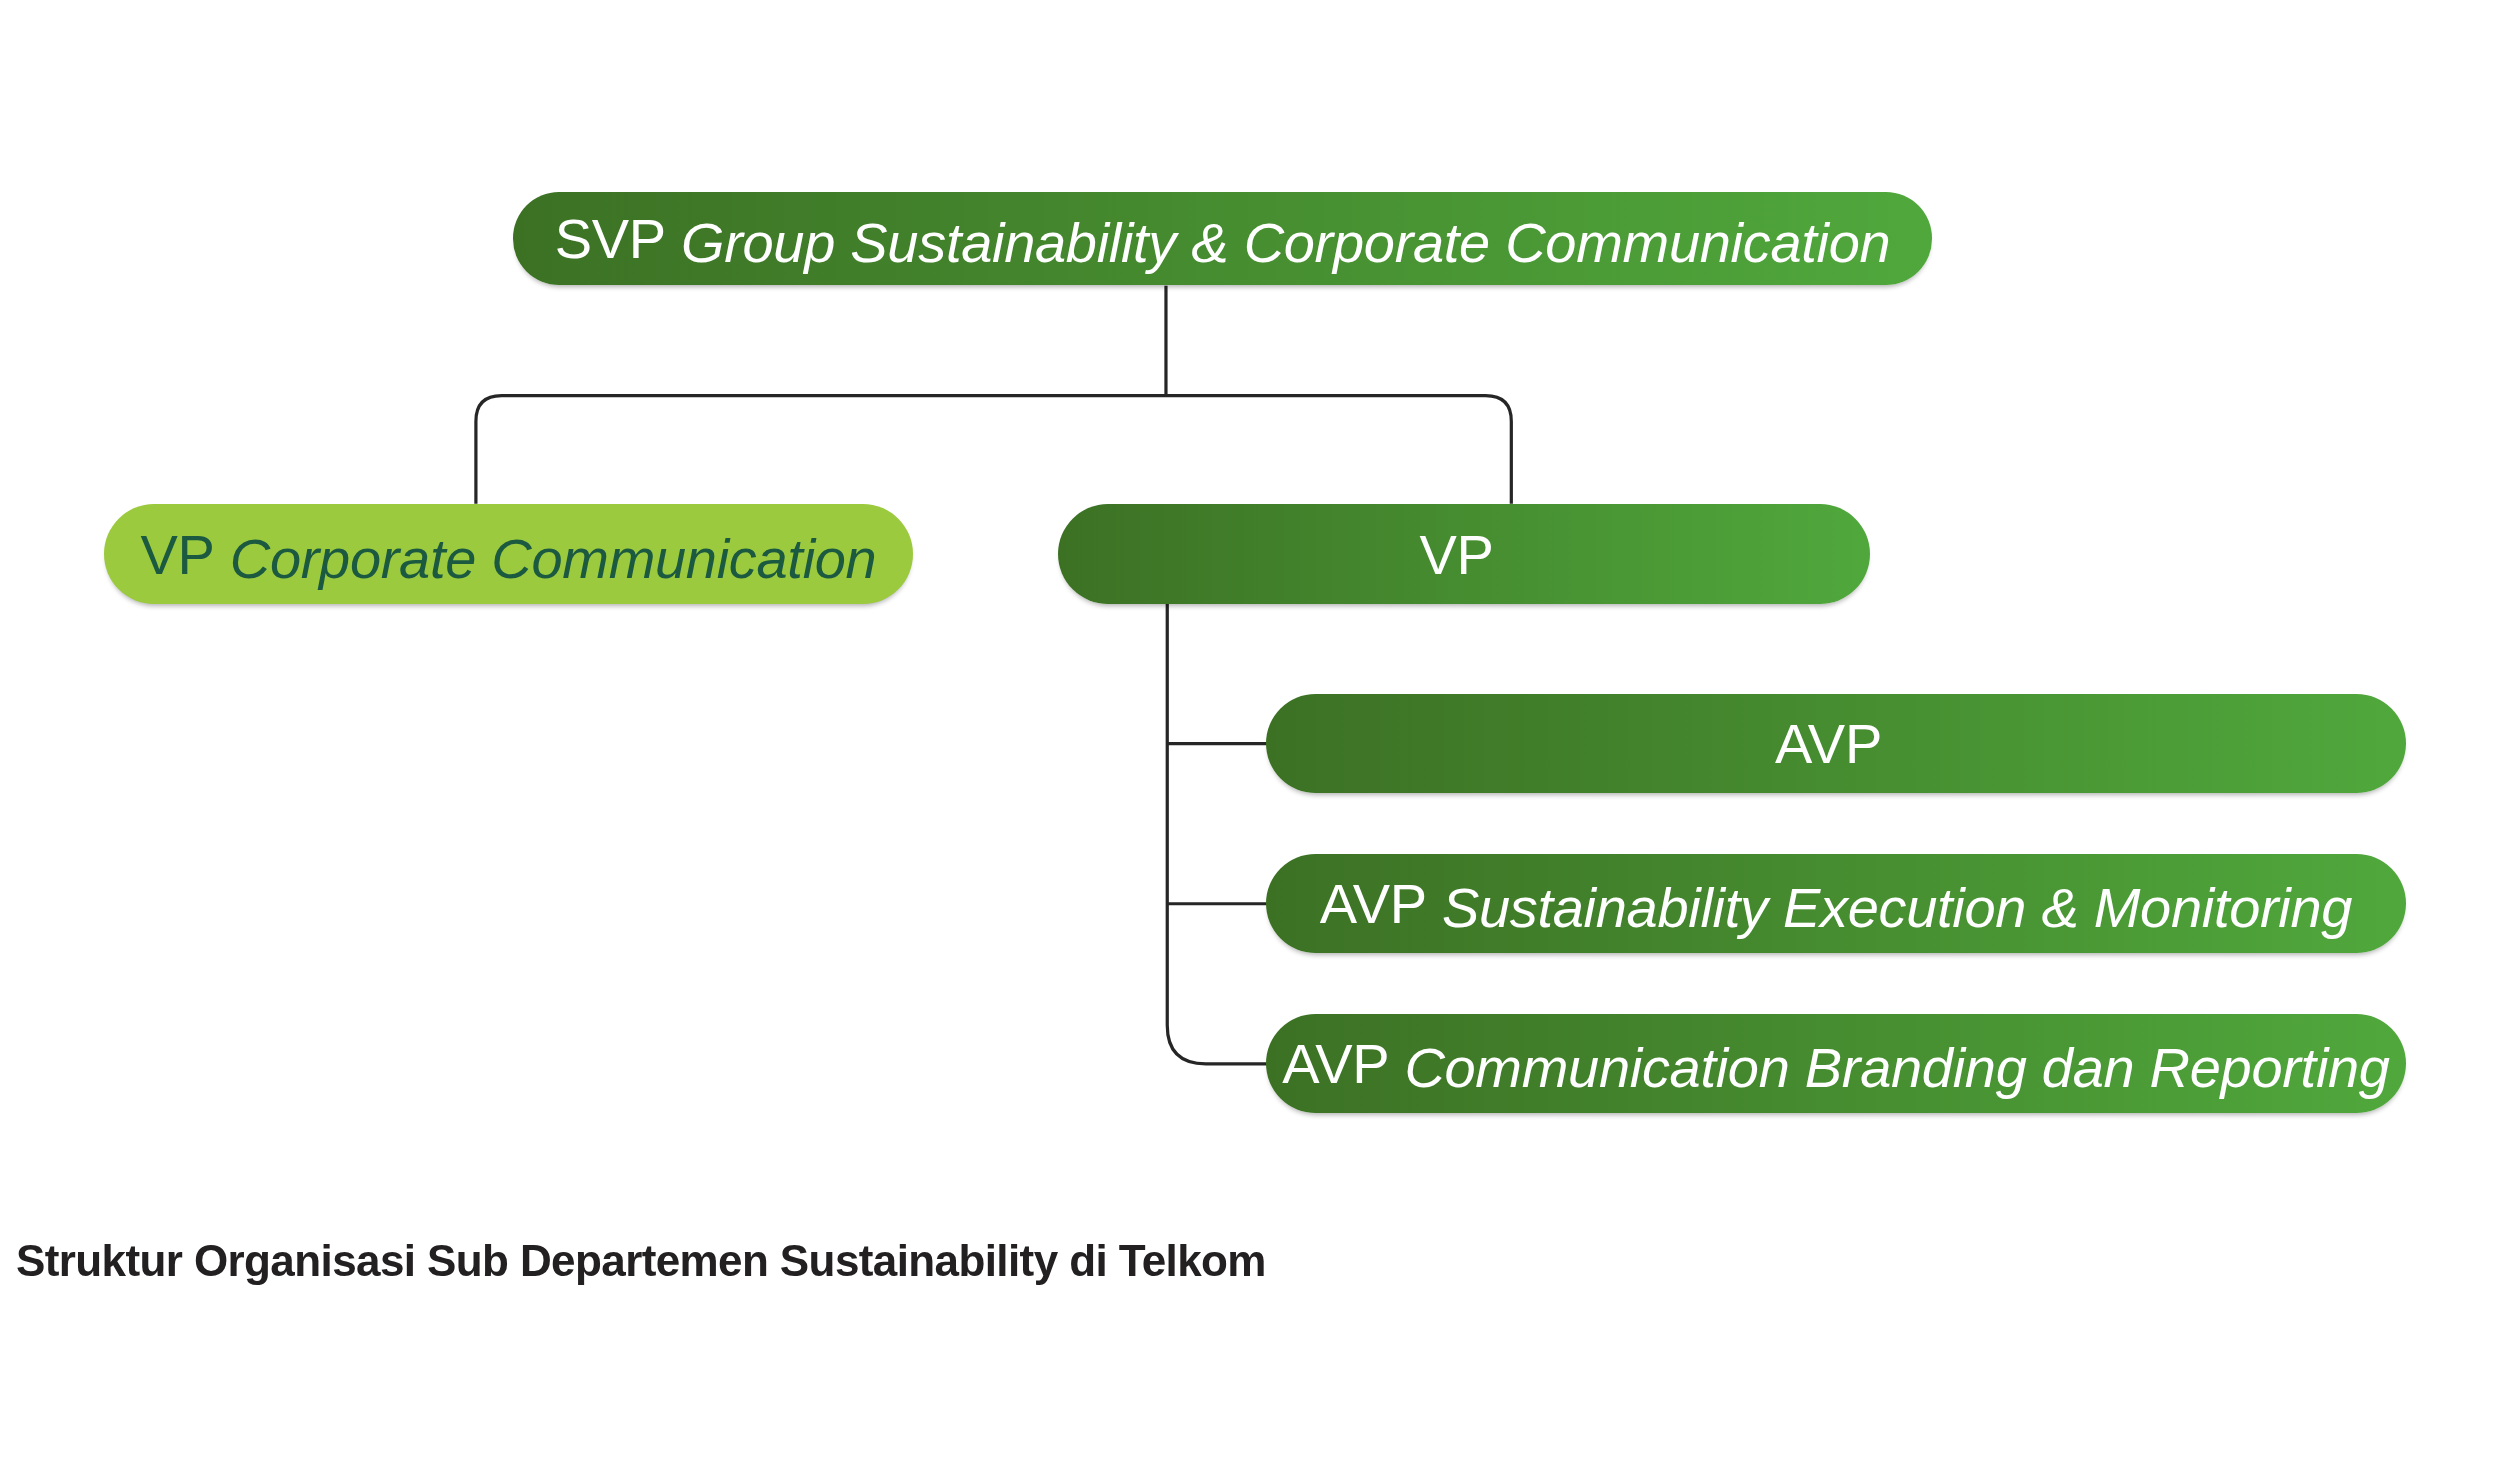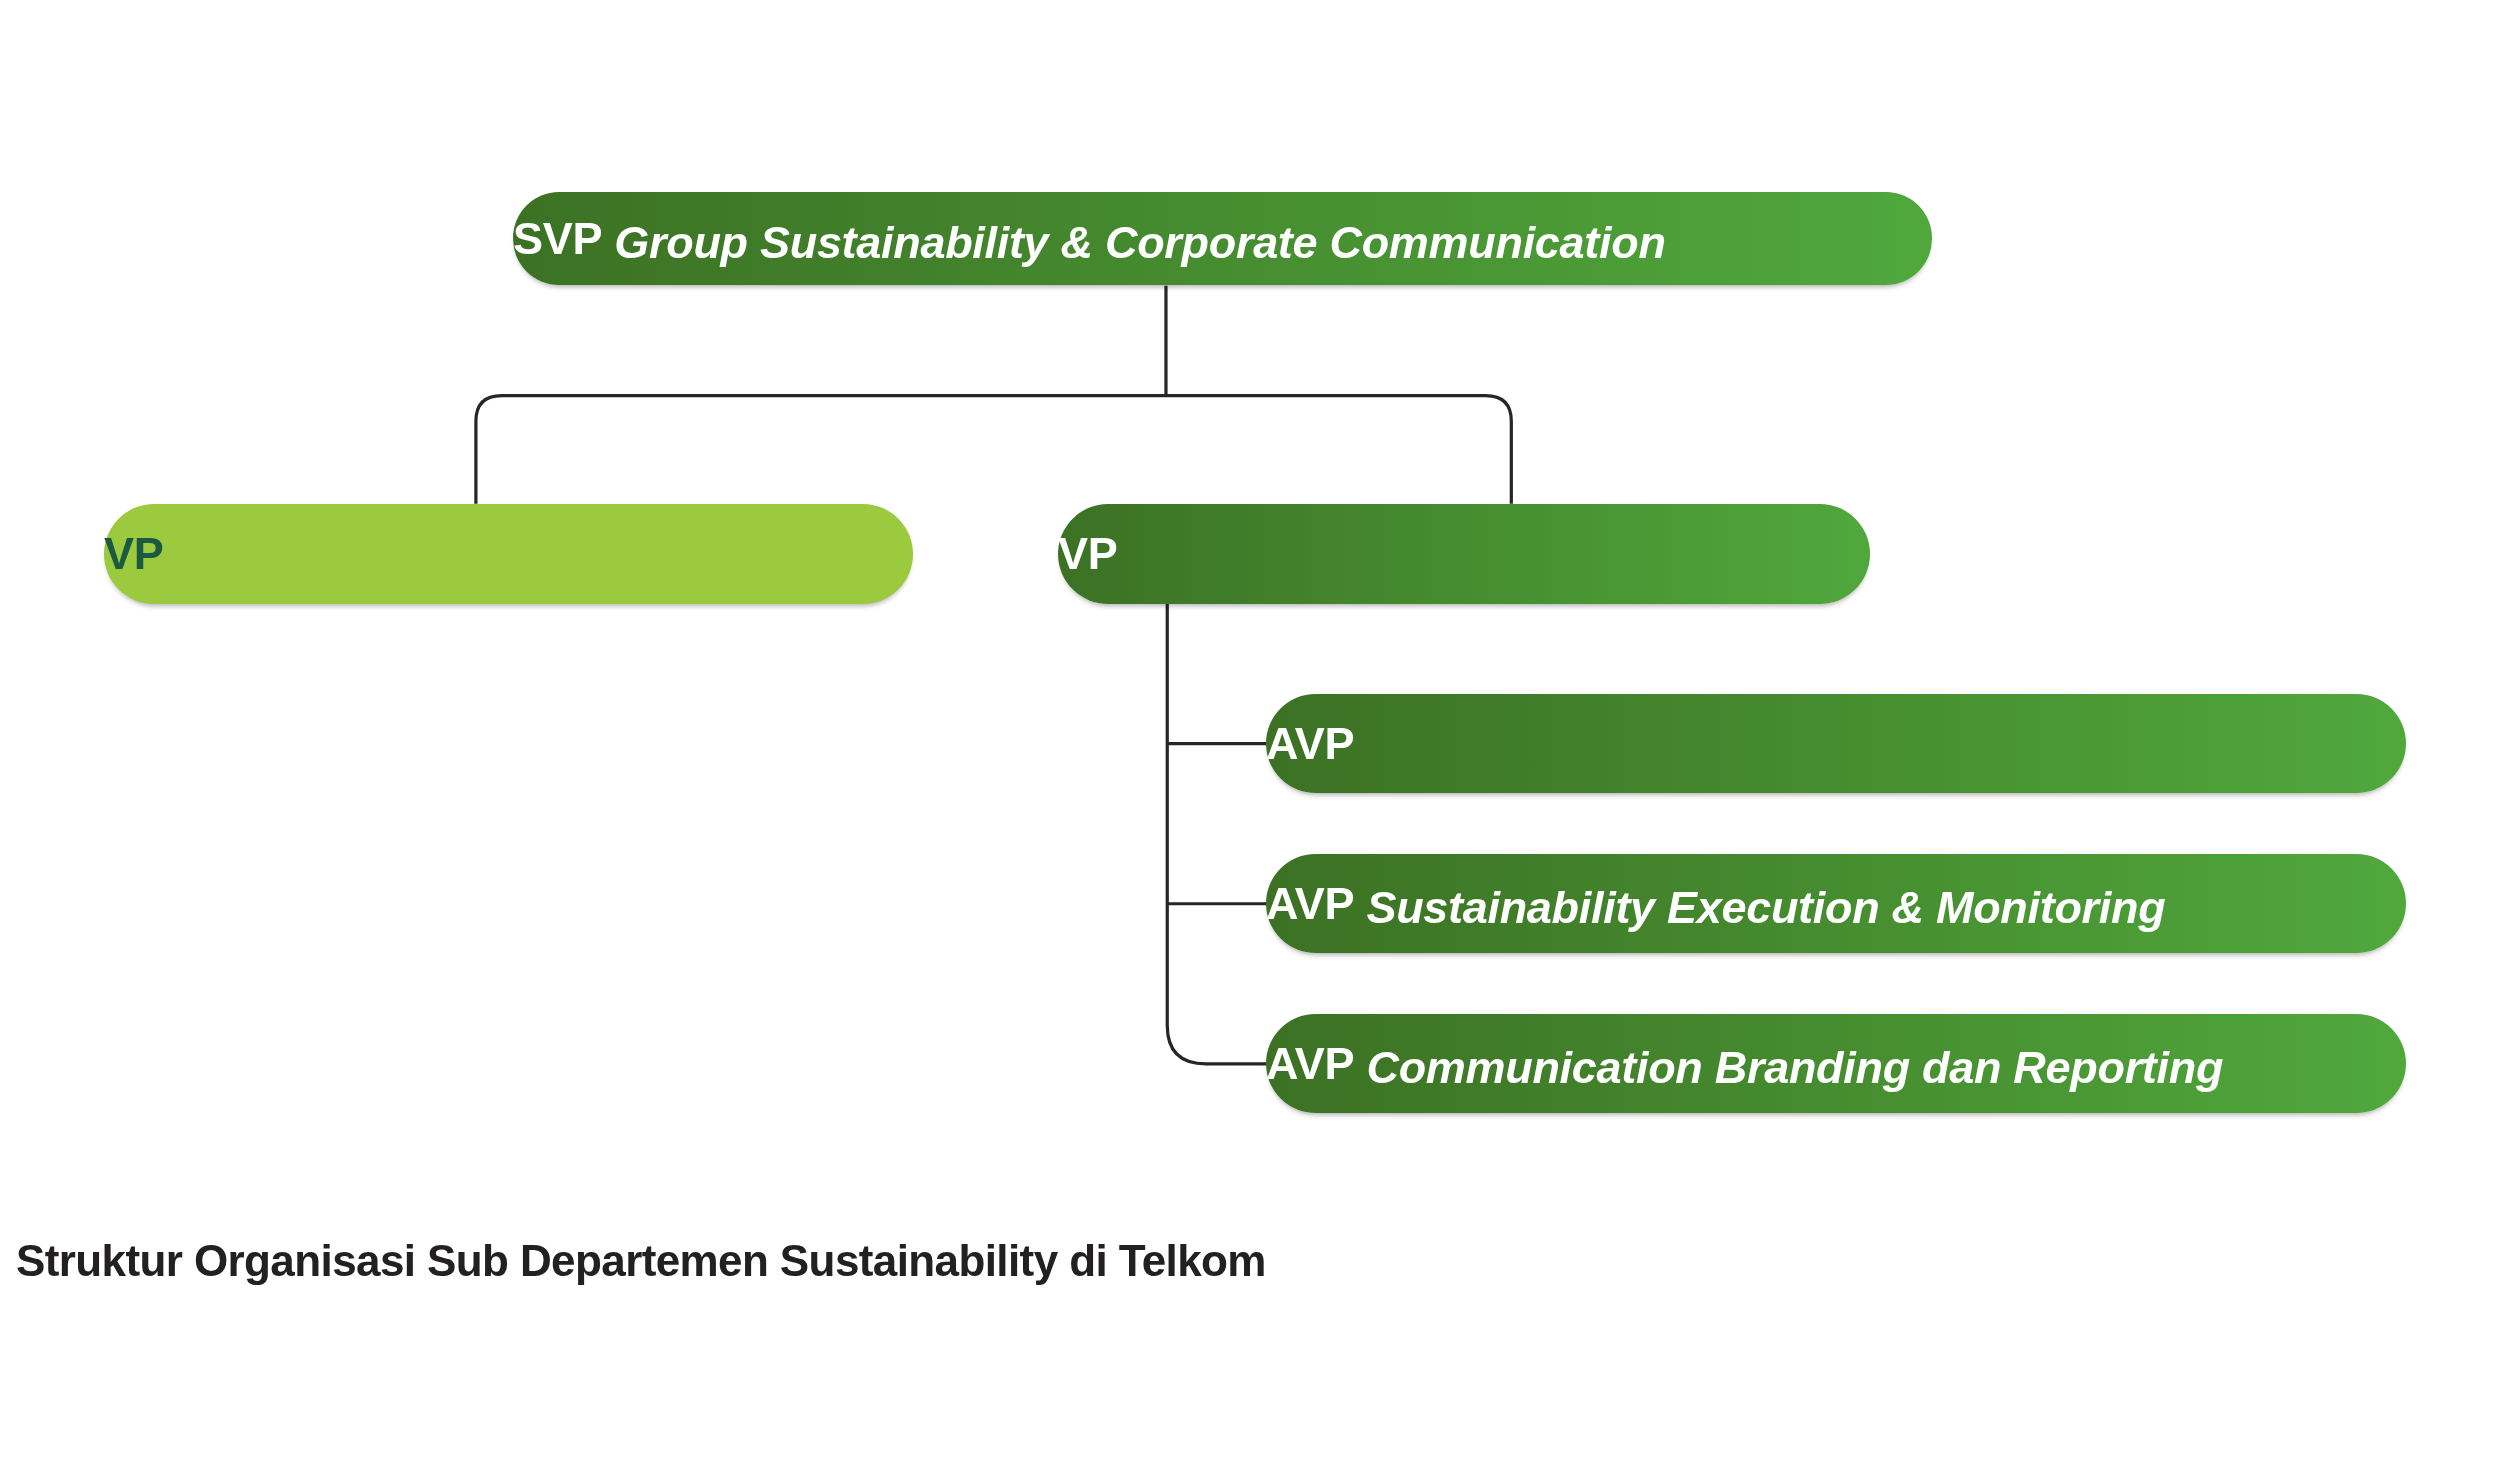--- a/index.html
+++ b/index.html
@@ -23,24 +23,24 @@
   }
   svg.connectors path {
     fill: none;
     stroke: var(--line, #262626);
     stroke-width: 5;
   }
   .node {
     position: absolute;
     display: flex;
     align-items: center;
-    justify-content: flex-start;
+    justify-content: center;
     white-space: nowrap;
-    font-weight: bold;
-    font-size: 45px;
+    font-weight: normal;
+    font-size: 56px;
     letter-spacing: -0.3px;
     box-shadow: 0 4.5px 5.8px -2.6px rgba(0,0,0,0.30);
   }
   .node .prefix {
     font-style: normal;
     margin-right: 0.27em;
   }
   .node .title {
     font-style: italic;
     margin-top: 8px;
@@ -84,20 +84,21 @@
     <path d="M1815 1405 L1972 1405"></path>
   </svg>
 
   <div class="node dark" id="node-svp">
     <span class="prefix">SVP</span>
     <span class="title">Group Sustainability &amp; Corporate Communication</span>
   </div>
 
   <div class="node light" id="node-vpcc">
     <span class="prefix">VP</span>
+    <span class="title">Corporate Communication</span>
   </div>
 
   <div class="node dark" id="node-vps">
     <span class="prefix">VP</span>
   </div>
 
   <div class="node dark" id="node-avp1">
     <span class="prefix">AVP</span>
   </div>
 

